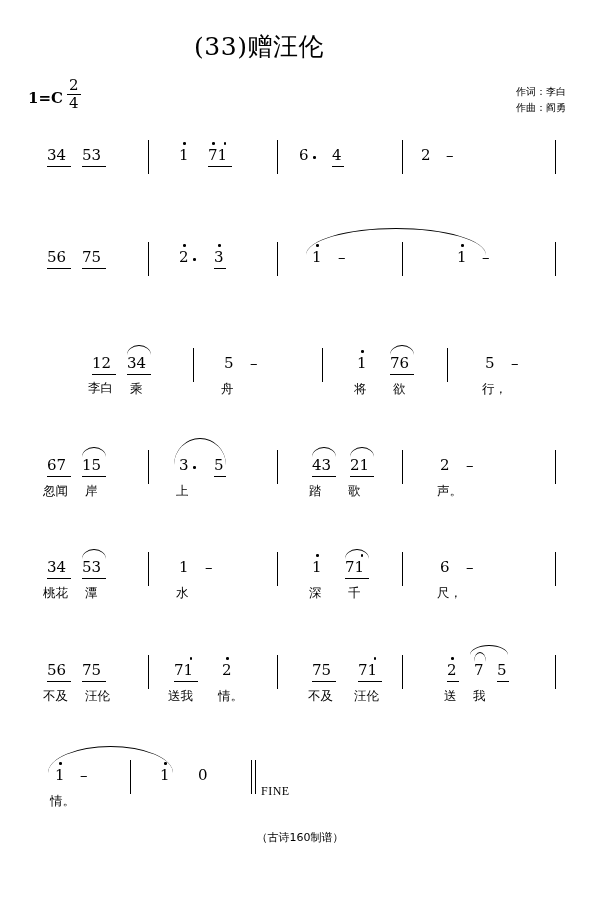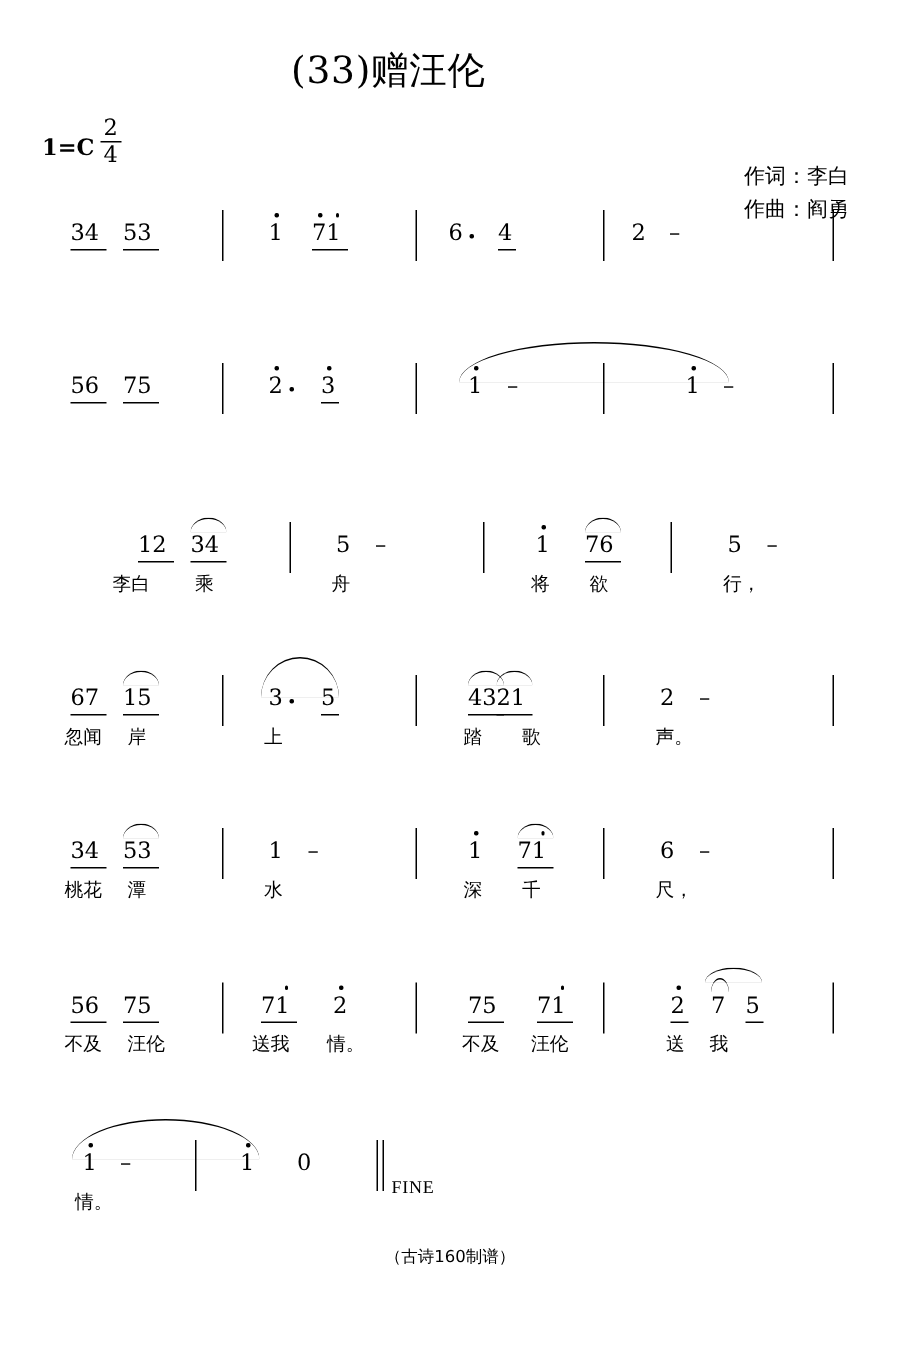--- a/index.html
+++ b/index.html
@@ -48,24 +48,23 @@
     font-size: 15px;
   }
   .time-sig .num { padding: 0 2px 1px 2px; }
   .time-sig .den { padding: 1px 2px 0 2px; border-top: 1.3px solid #000; }
 
   .credits {
     position: absolute;
     right: 34px;
     top: 84px;
     text-align: left;
-    font-size: 14px;
+    font-size: 10px;
     line-height: 1.55;
     font-family: "DejaVu Sans", "Liberation Sans", sans-serif;
-    margin-top: 24px;
   }
 
   .footer-note {
     position: absolute;
     left: 0;
     top: 830px;
     width: 600px;
     text-align: center;
     font-size: 11px;
     font-family: "DejaVu Sans", "Liberation Sans", sans-serif;
@@ -205,38 +204,38 @@
       <div class="barline" style="left: 402px; top: 10px;"></div>
       <div class="barline" style="left: 555px; top: 10px;"></div>
       <div class="note" style="left: 47px; top: 18px;"><span class="digits">12<span class="beam" style="left: 0px; width: 23.8px;"></span></span></div>
       <div class="note" style="left: 82px; top: 18px;"><span class="digits">34<span class="beam" style="left: 0px; width: 23.8px;"></span><span class="arc" style="left: 0px; top: -11px; width: 23.8px;"></span></span></div>
       <div class="note" style="left: 179px; top: 18px;"><span class="digits">5</span></div>
       <div class="note" style="left: 205px; top: 18px;"><span class="digits">–</span></div>
       <div class="note" style="left: 312px; top: 18px;"><span class="digits">1<span class="odot" style="left: 4.4px;"></span></span></div>
       <div class="note" style="left: 345px; top: 18px;"><span class="digits">76<span class="beam" style="left: 0px; width: 23.8px;"></span><span class="arc" style="left: 0px; top: -11px; width: 23.8px;"></span></span></div>
       <div class="note" style="left: 440px; top: 18px;"><span class="digits">5</span></div>
       <div class="note" style="left: 466px; top: 18px;"><span class="digits">–</span></div>
-      <div class="lyric" style="left: 30px; top: 45px;">李白</div>
+      <div class="lyric" style="left: 43px; top: 45px; font-family: Liberation Mono, monospace;">李白</div>
       <div class="lyric" style="left: 85px; top: 45px;">乘</div>
       <div class="lyric" style="left: 176px; top: 45px;">舟</div>
       <div class="lyric" style="left: 309px; top: 45px;">将</div>
       <div class="lyric" style="left: 348px; top: 45px;">欲</div>
       <div class="lyric" style="left: 437px; top: 45px;">行，</div>
     </div>
     <div class="system" style="top: 440px;">
       <div class="barline" style="left: 148px; top: 10px;"></div>
       <div class="barline" style="left: 277px; top: 10px;"></div>
       <div class="barline" style="left: 402px; top: 10px;"></div>
       <div class="barline" style="left: 555px; top: 10px;"></div>
       <div class="note" style="left: 47px; top: 18px;"><span class="digits">67<span class="beam" style="left: 0px; width: 23.8px;"></span></span></div>
       <div class="note" style="left: 82px; top: 18px;"><span class="digits">15<span class="beam" style="left: 0px; width: 23.8px;"></span><span class="arc" style="left: 0px; top: -11px; width: 23.8px;"></span></span></div>
       <div class="note" style="left: 179px; top: 18px;"><span class="digits">3<span class="augdot" style="left: 14.4px;"></span></span></div>
       <div class="note" style="left: 214px; top: 18px;"><span class="digits">5<span class="beam" style="left: 0px; width: 12.4px;"></span></span></div>
       <div class="note" style="left: 312px; top: 18px;"><span class="digits">43<span class="beam" style="left: 0px; width: 23.8px;"></span><span class="arc" style="left: 0px; top: -11px; width: 23.8px;"></span></span></div>
-      <div class="note" style="left: 331px; top: 18px;"><span class="digits">21<span class="beam" style="left: 0px; width: 23.8px;"></span><span class="arc" style="left: 0px; top: -11px; width: 23.8px;"></span></span></div>
+      <div class="note" style="left: 350px; top: 18px;"><span class="digits">21<span class="beam" style="left: 0px; width: 23.8px;"></span><span class="arc" style="left: 0px; top: -11px; width: 23.8px;"></span></span></div>
       <div class="note" style="left: 440px; top: 18px;"><span class="digits">2</span></div>
       <div class="note" style="left: 466px; top: 18px;"><span class="digits">–</span></div>
       <div class="arc big" style="left: 174px; width: 52px; top: -2px;"></div>
       <div class="lyric" style="left: 43px; top: 45px;">忽闻</div>
       <div class="lyric" style="left: 85px; top: 45px;">岸</div>
       <div class="lyric" style="left: 176px; top: 45px;">上</div>
       <div class="lyric" style="left: 309px; top: 45px;">踏</div>
       <div class="lyric" style="left: 348px; top: 45px;">歌</div>
       <div class="lyric" style="left: 437px; top: 45px;">声。</div>
     </div>

